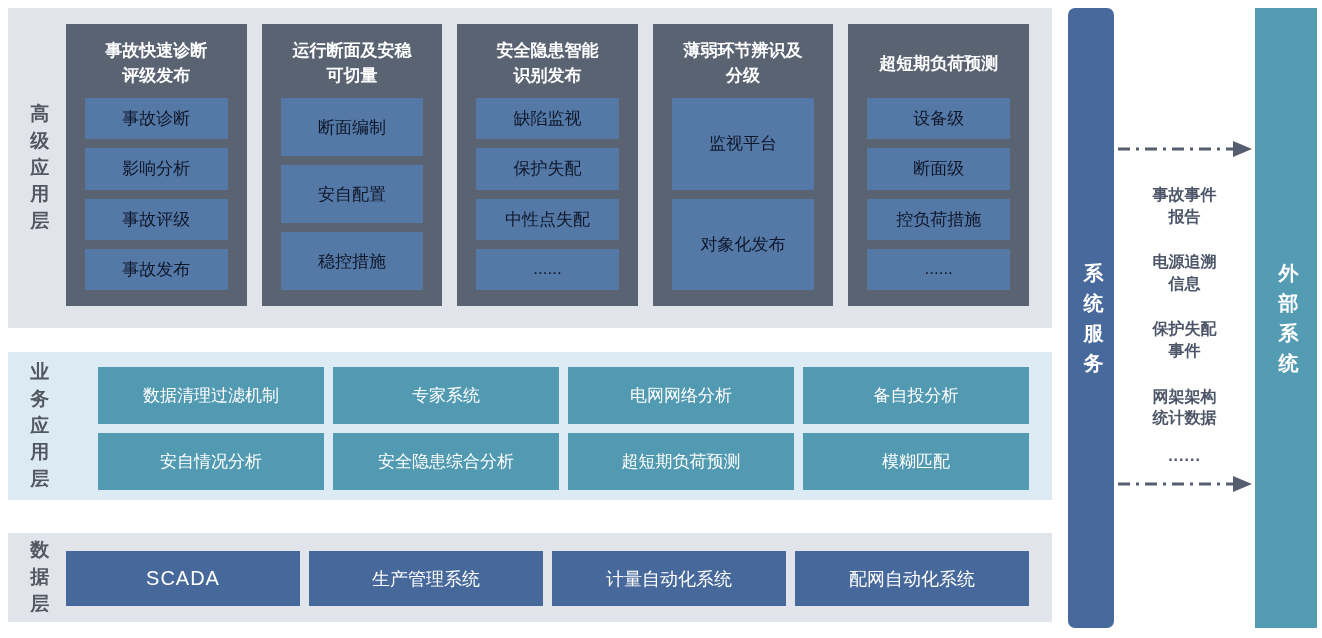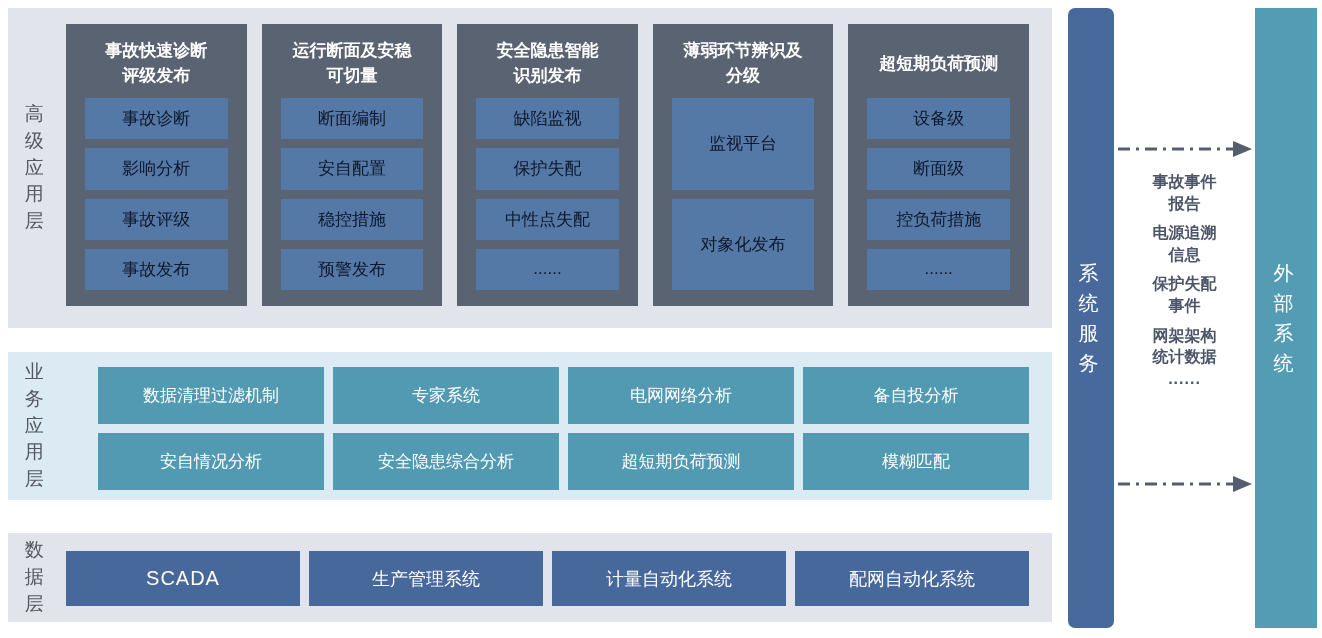--- a/index.html
+++ b/index.html
@@ -19,22 +19,22 @@
   .layer-data     { top: 533px; height: 89px;  background: #e1e4ea; }
 
   .layer-label {
     position: absolute; left: 0; top: 0; bottom: 0; width: 58px;
     display: flex; align-items: center; justify-content: center;
   }
   .vtext {
     width: 1.3em;
     word-break: break-all;
     line-break: anywhere;
-    text-align: left;
-    font-weight: normal;
+    text-align: right;
+    font-weight: bold;
     font-size: 19px;
     line-height: 1.42;
     color: #53575f;
   }
 
   
   .columns {
     position: absolute; left: 58px; top: 16px; right: 23px; bottom: 22px;
     display: flex; gap: 15px;
   }
@@ -96,22 +96,22 @@
 
   .exchange {
     position: absolute; left: 1114px; top: 8px; width: 141px; height: 620px;
     background: #ffffff;
   }
   .flow-arrow { position: absolute; left: 0; width: 141px; height: 18px; }
   .arrow-top { top: 132px; }
   .arrow-bottom { top: 467px; }
 
   .exchange-items {
-    position: absolute; left: 0; right: 0; top: 163px;
-    display: flex; flex-direction: column; gap: 8px; align-items: center; justify-content: space-between;
+    position: absolute; left: 0; right: 0; top: 176px;
+    display: flex; flex-direction: column; gap: 24px; align-items: center; justify-content: space-between;
   }
   .exchange-item {
     color: #4d5668; font-weight: bold; font-size: 16px;
     text-align: center; white-space: pre-line; line-height: 1.35;
   }
   .exchange-ellipsis { margin-top: -8px; letter-spacing: 1px; }
 </style>
 </head>
 <body>
 
@@ -134,21 +134,20 @@
         </div>
       </div>
 
       <div class="app-column">
         <div class="col-header">运行断面及安稳
 可切量</div>
         <div class="cells">
           <div class="cell">断面编制</div>
           <div class="cell">安自配置</div>
           <div class="cell">稳控措施</div>
-          <div class="cell">预警发布</div>
         </div>
       </div>
 
       <div class="app-column">
         <div class="col-header">安全隐患智能
 识别发布</div>
         <div class="cells">
           <div class="cell">缺陷监视</div>
           <div class="cell">保护失配</div>
           <div class="cell">中性点失配</div>

